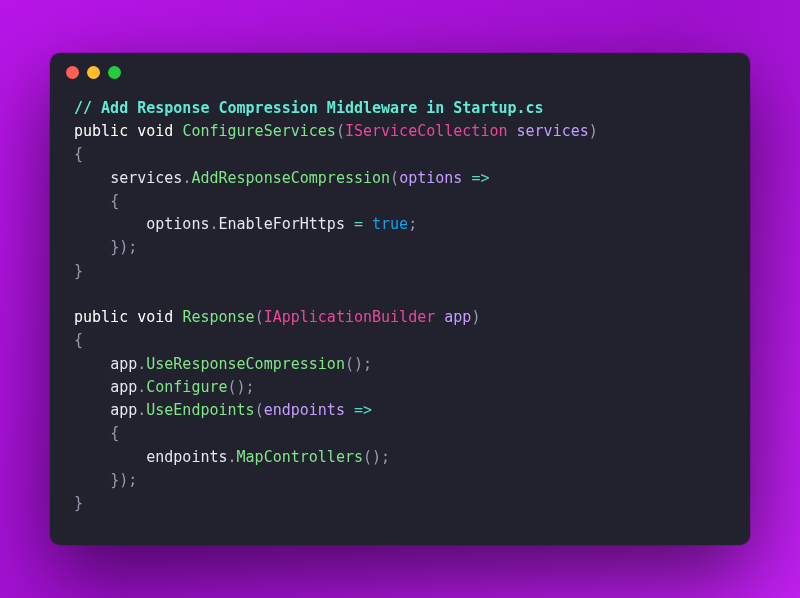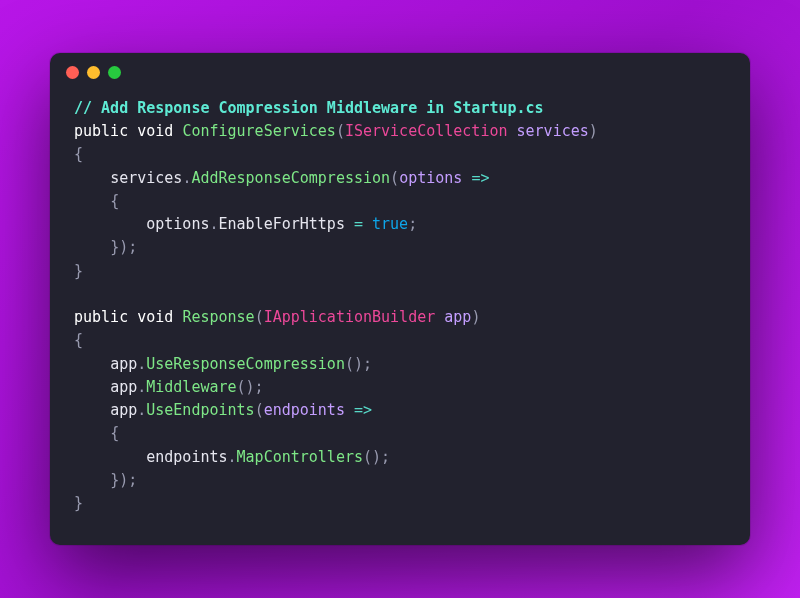--- a/index.html
+++ b/index.html
@@ -63,19 +63,19 @@
 <span class="tok-punct">{</span>
     <span class="tok-field">services</span><span class="tok-punct">.</span><span class="tok-method">AddResponseCompression</span><span class="tok-punct">(</span><span class="tok-param">options</span> <span class="tok-operator">=&gt;</span>
     <span class="tok-punct">{</span>
         <span class="tok-field">options</span><span class="tok-punct">.</span><span class="tok-field">EnableForHttps</span> <span class="tok-operator">=</span> <span class="tok-literal">true</span><span class="tok-punct">;</span>
     <span class="tok-punct">});</span>
 <span class="tok-punct">}</span>
 
 <span class="tok-keyword">public</span> <span class="tok-keyword">void</span> <span class="tok-method">Response</span><span class="tok-punct">(</span><span class="tok-builtin">IApplicationBuilder</span> <span class="tok-param">app</span><span class="tok-punct">)</span>
 <span class="tok-punct">{</span>
     <span class="tok-field">app</span><span class="tok-punct">.</span><span class="tok-method">UseResponseCompression</span><span class="tok-punct">();</span>
-    <span class="tok-field">app</span><span class="tok-punct">.</span><span class="tok-method">Middleware</span><span class="tok-punct">();</span>
+    <span class="tok-field">app</span><span class="tok-punct">.</span><span class="tok-method">Configure</span><span class="tok-punct">();</span>
     <span class="tok-field">app</span><span class="tok-punct">.</span><span class="tok-method">UseEndpoints</span><span class="tok-punct">(</span><span class="tok-param">endpoints</span> <span class="tok-operator">=&gt;</span>
     <span class="tok-punct">{</span>
         <span class="tok-field">endpoints</span><span class="tok-punct">.</span><span class="tok-method">MapControllers</span><span class="tok-punct">();</span>
     <span class="tok-punct">});</span>
 <span class="tok-punct">}</span></div>
 </div>
 
 </body></html>

